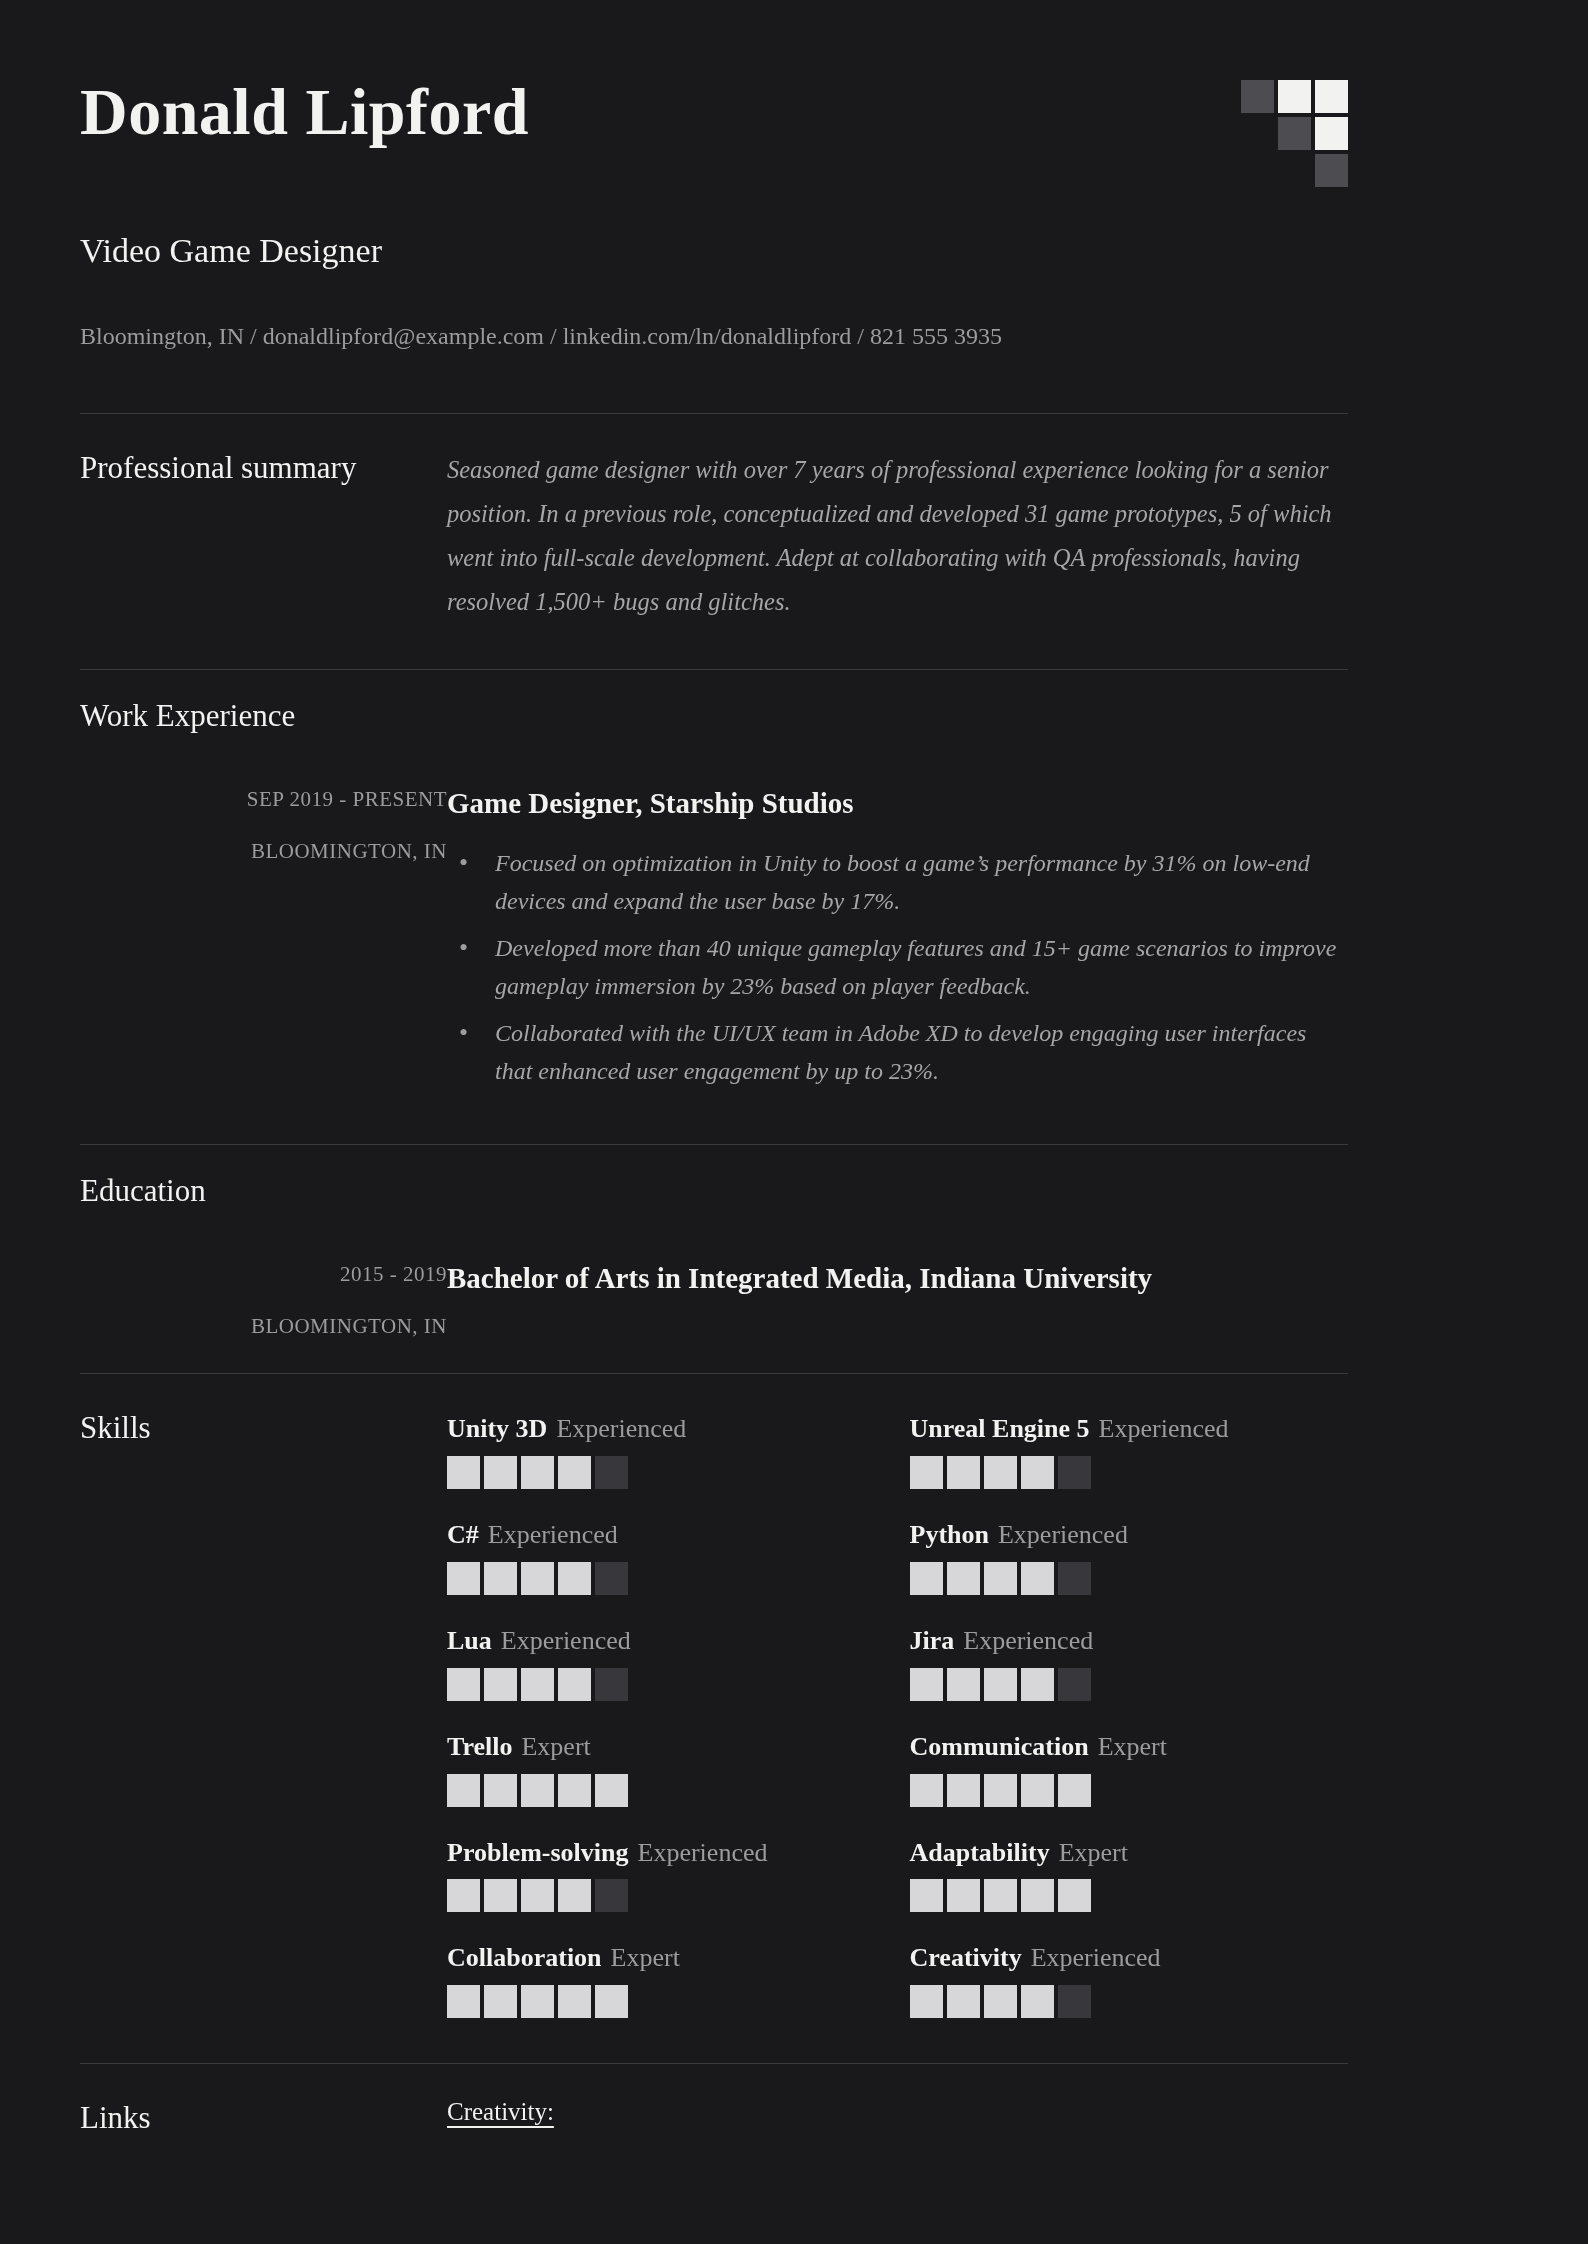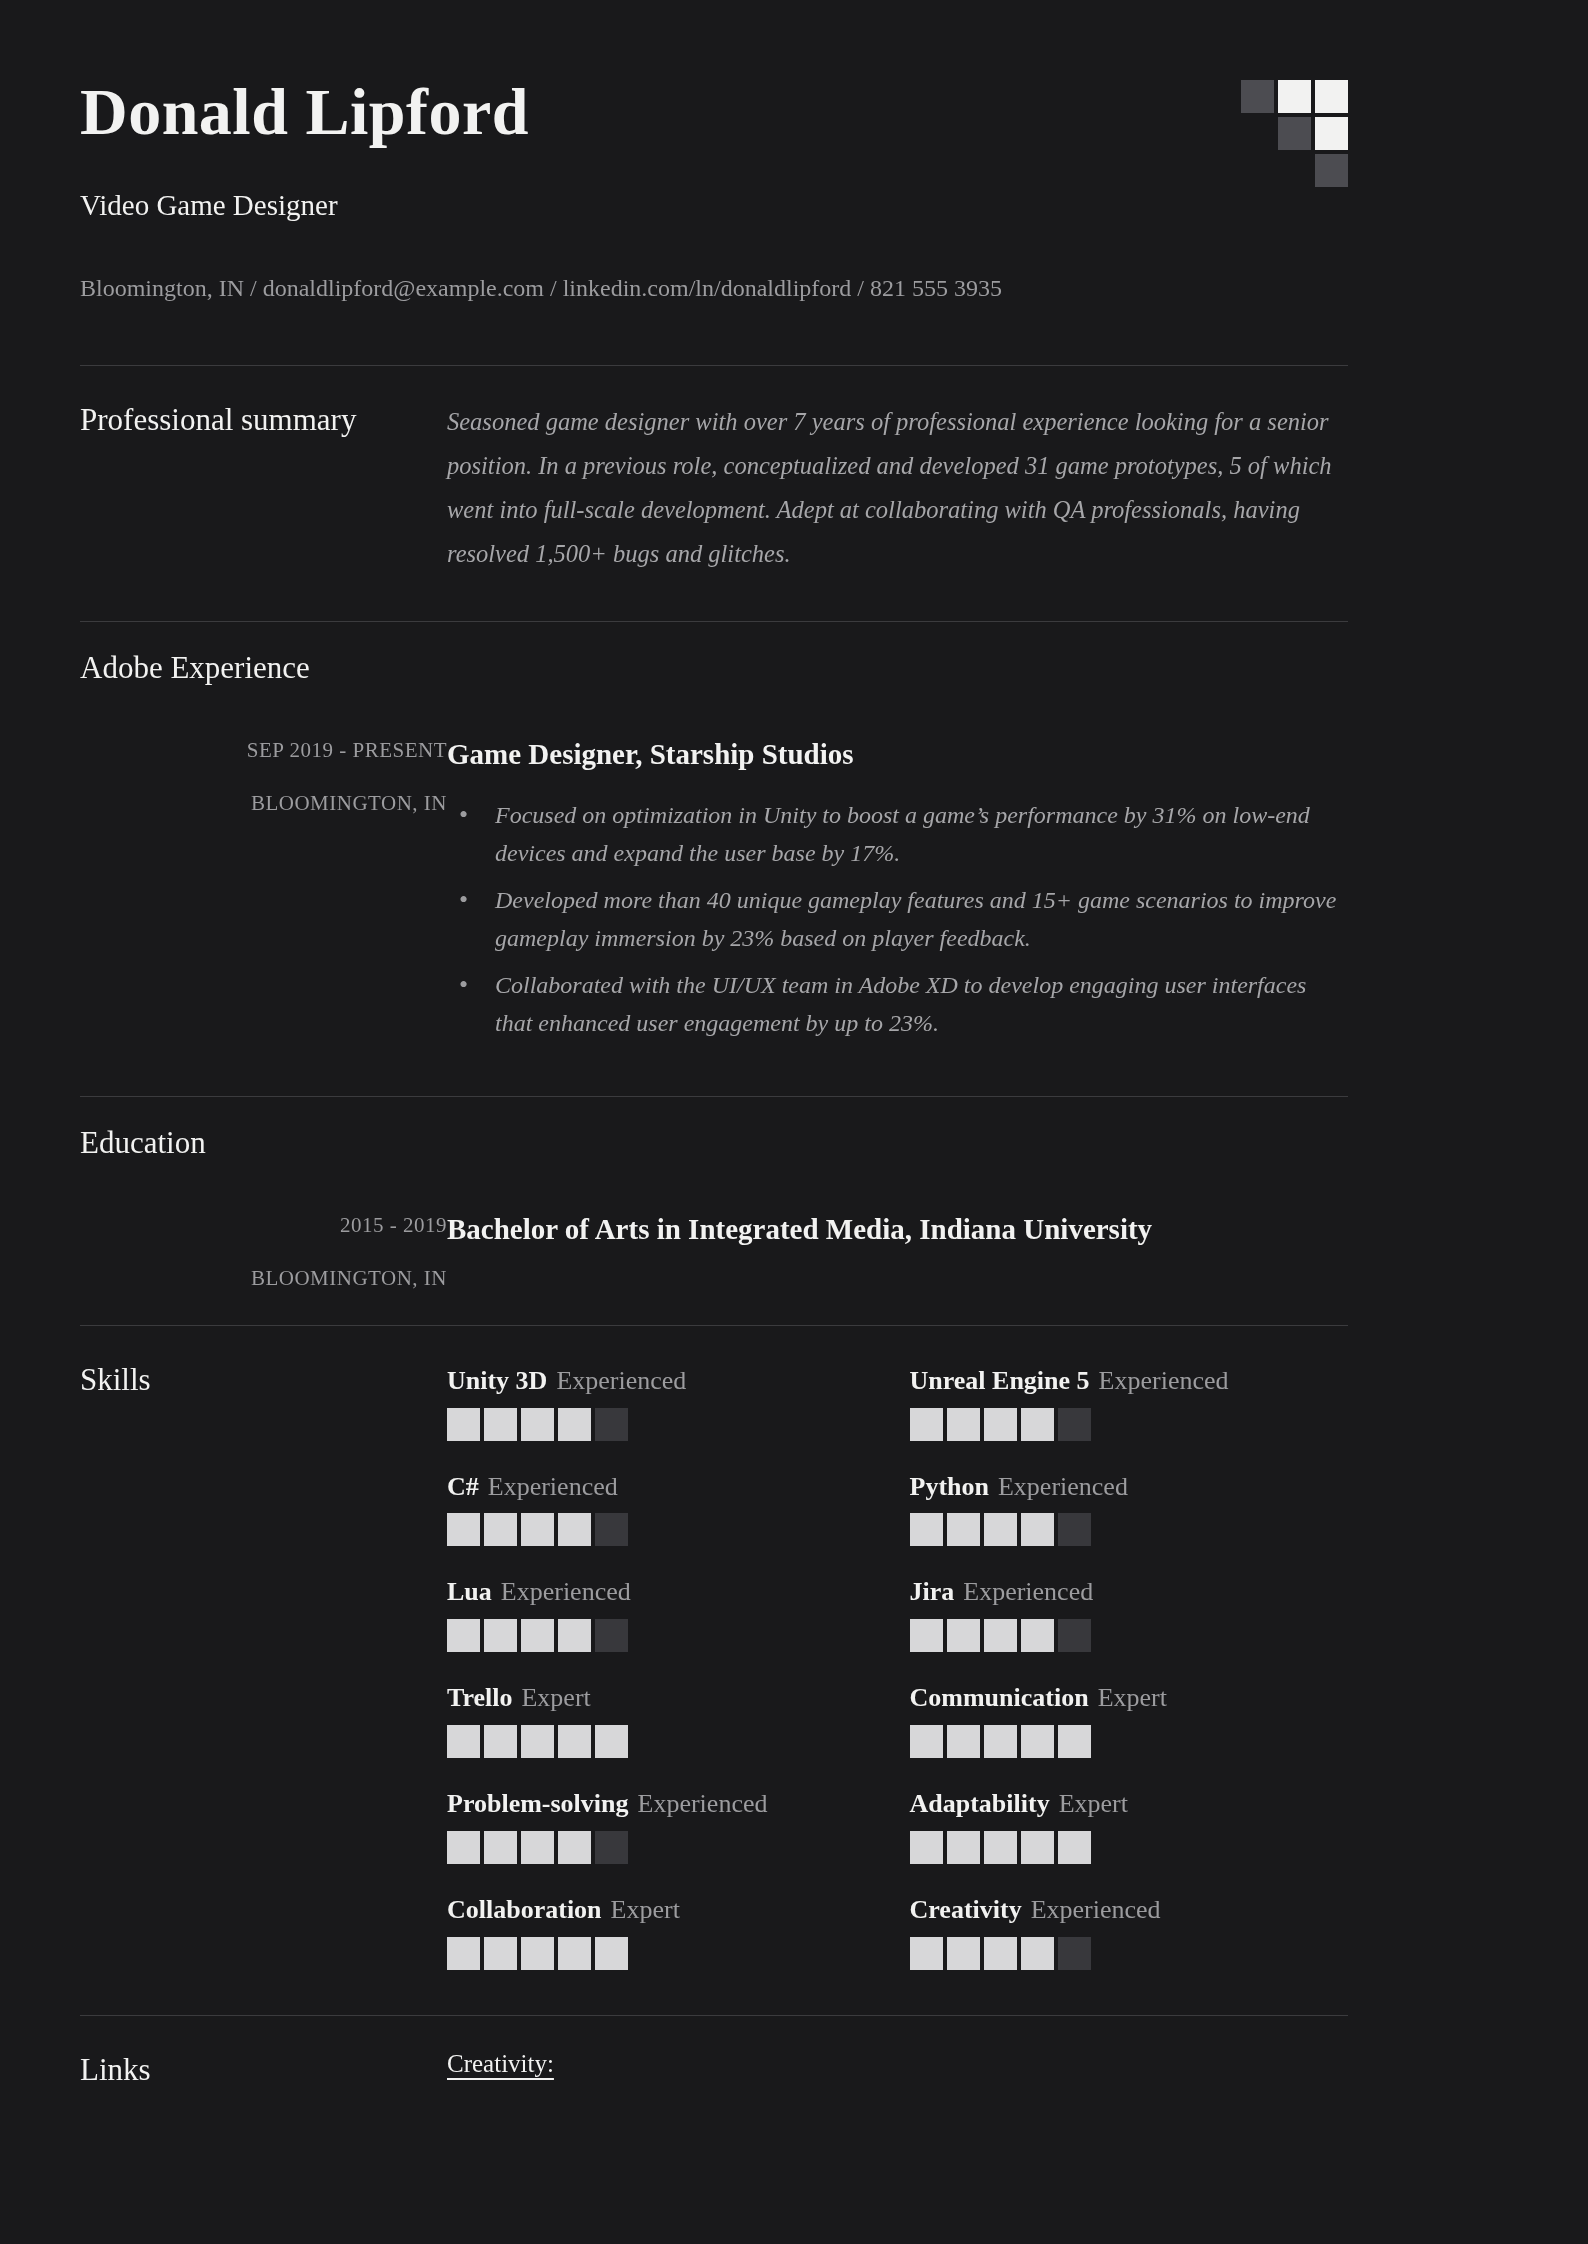--- a/index.html
+++ b/index.html
@@ -32,21 +32,21 @@
     color:var(--text-primary);letter-spacing:0.5px;
   }
   .logo-grid{
     display:grid;grid-template-columns:repeat(3,33px);grid-auto-rows:33px;
     gap:4px;margin-top:16px;flex:0 0 auto;
   }
   .logo-cell{width:33px;height:33px;}
   .logo-cell.white{background:var(--text-primary);}
   .logo-cell.gray{background:var(--logo-gray);}
   .logo-cell.none{background:transparent;}
-  .subtitle{font-size:29px;line-height:1.3;color:var(--text-primary);}
+  .subtitle{font-size:34px;line-height:1.3;margin-top:42px;color:var(--text-primary);}
   .contact{font-size:24px;line-height:1.3;margin-top:48px;color:var(--text-muted);}
   .page-header{padding-bottom:52px;}
   
   .section{
     border-top:1px solid var(--divider);
     display:grid;grid-template-columns:367px 1fr;
     padding:26px 0 36px 0;
     margin-top:9px;
   }
   .section-heading{
@@ -112,21 +112,21 @@
     <div class="subtitle">Video Game Designer</div>
     <div class="contact">Bloomington, IN / donaldlipford@example.com / linkedin.com/ln/donaldlipford / 821 555 3935</div>
   </header>
 
   <section class="section">
     <h2 class="section-heading">Professional summary</h2>
     <p class="section-body" style="margin:8px 0 0 0;">Seasoned game designer with over 7 years of professional experience looking for a senior position. In a previous role, conceptualized and developed 31 game prototypes, 5 of which went into full-scale development. Adept at collaborating with QA professionals, having resolved 1,500+ bugs and glitches.</p>
   </section>
 
   <section class="section">
-    <h2 class="section-heading fullrow">Adobe Experience</h2>
+    <h2 class="section-heading fullrow">Work Experience</h2>
     <div class="entry-meta">
       <div class="meta-line">SEP 2019 - PRESENT</div>
       <div class="meta-line">BLOOMINGTON, IN</div>
     </div>
     <div class="entry-content">
       <h3 class="entry-title">Game Designer, Starship Studios</h3>
       <ul class="bullets">
           <li>Focused on optimization in Unity to boost a game’s performance by 31% on low-end devices and expand the user base by 17%.</li>
           <li>Developed more than 40 unique gameplay features and 15+ game scenarios to improve gameplay immersion by 23% based on player feedback.</li>
           <li>Collaborated with the UI/UX team in Adobe XD to develop engaging user interfaces that enhanced user engagement by up to 23%.</li>

